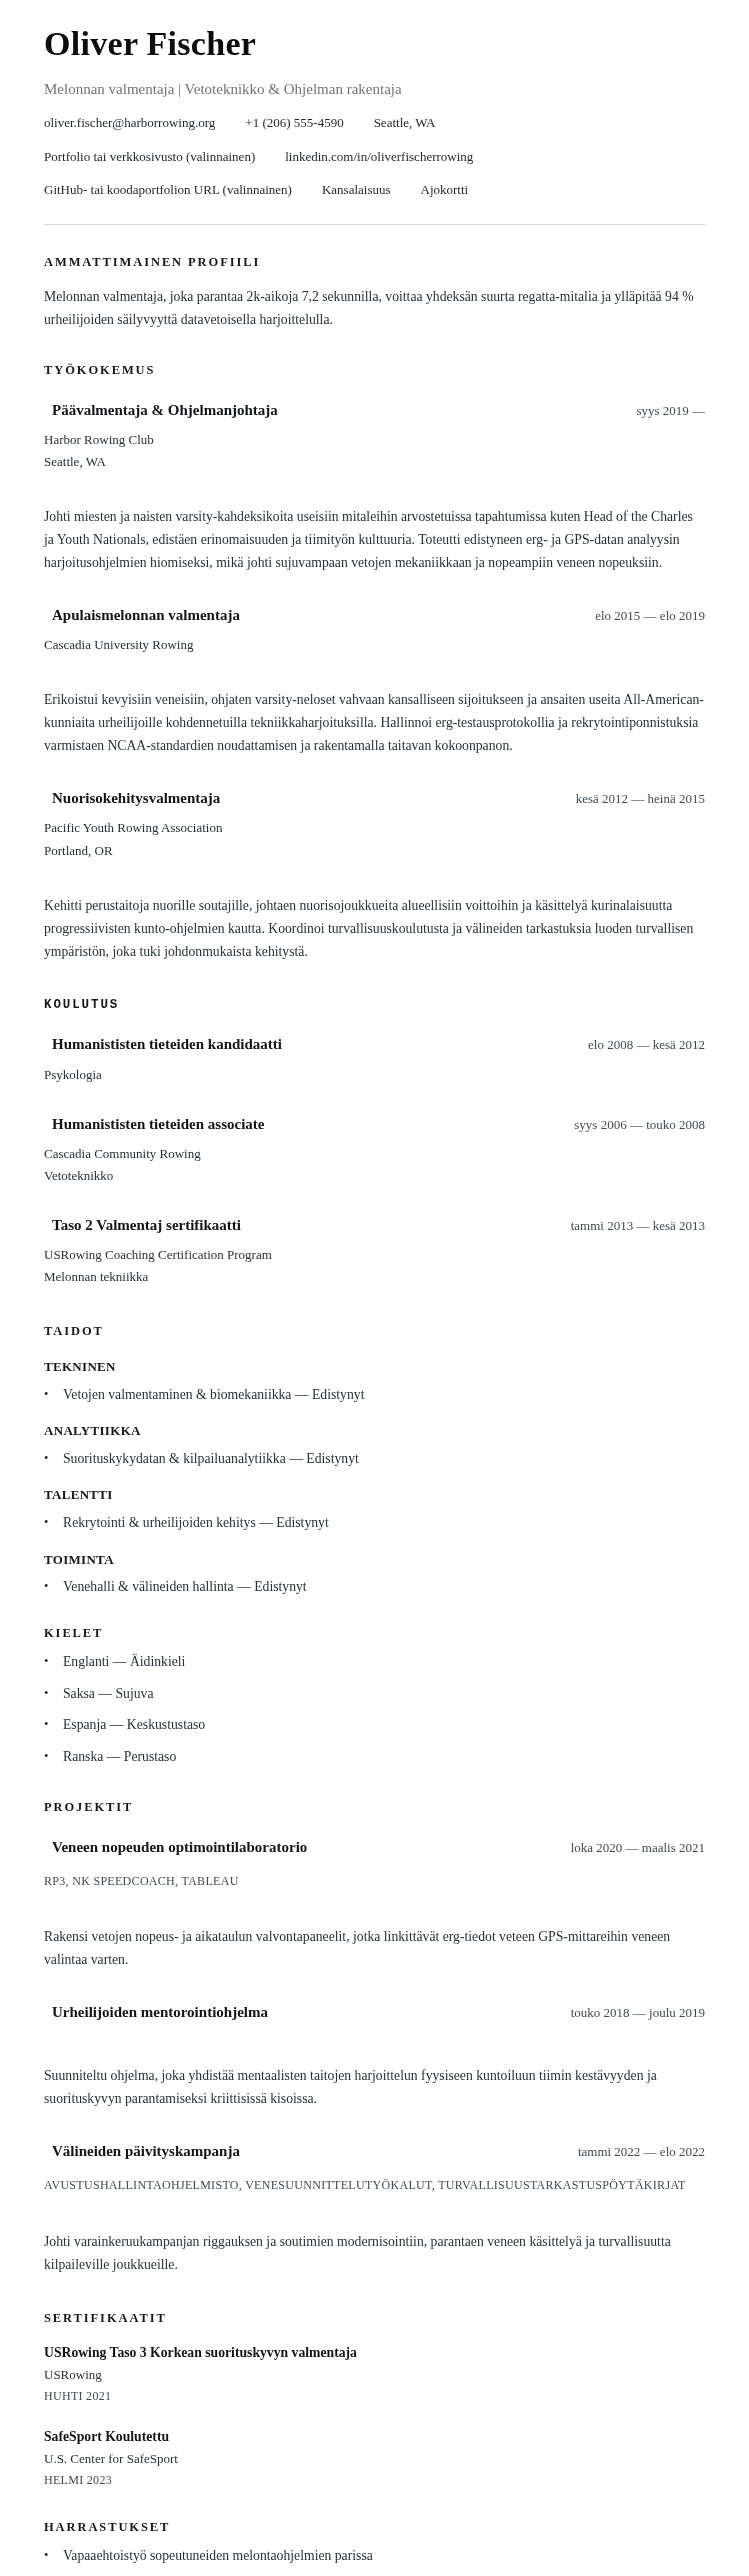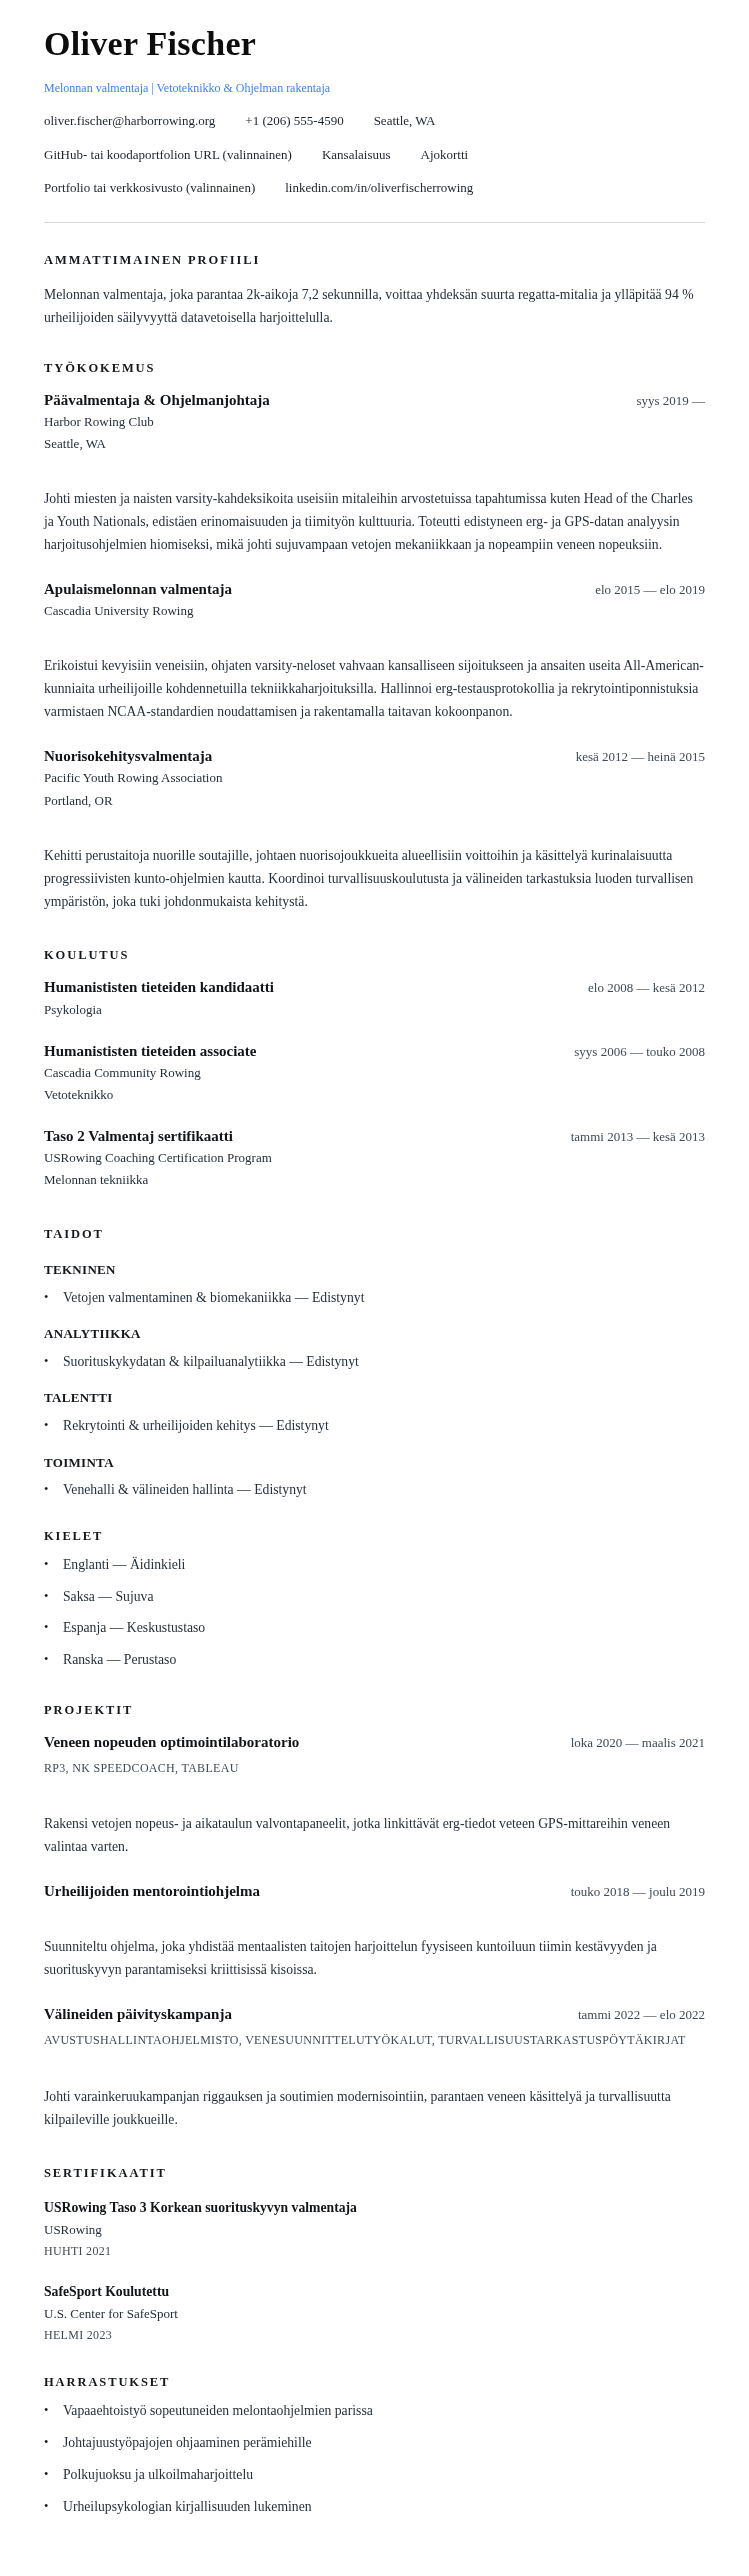--- a/index.html
+++ b/index.html
@@ -16,22 +16,22 @@
   .name {
     margin: 0;
     font-size: 34px;
     line-height: 1.12;
     font-weight: bold;
     color: #0d0d0d;
     letter-spacing: 0.3px;
   }
   .headline {
     margin-top: 17.5px;
-    font-size: 12px;
-    color: #3b82f6;
+    font-size: 15px;
+    color: #737373;
   }
   .contact-row {
     display: flex;
     gap: 30px;
     margin-top: 17.5px;
     font-size: 13px;
     color: #1d242b;
     flex-wrap: wrap;
   }
   .divider {
@@ -43,21 +43,21 @@
   
   .sec-title {
     margin: 0;
     font-size: 12.5px;
     font-weight: bold;
     letter-spacing: 1.9px;
     color: #15181b;
   }
   .sec-profile   .sec-title { margin-top: 30px; }
   .sec-exp       .sec-title { margin-top: 32px; }
-  .sec-edu       .sec-title { margin-top: 35px; }
+  .sec-edu       .sec-title { margin-top: 35px; font-family: Liberation Mono, monospace; }
   .sec-skills    .sec-title { margin-top: 39px; }
   .sec-lang      .sec-title { margin-top: 27.5px; }
   .sec-projects  .sec-title { margin-top: 32px; }
   .sec-certs     .sec-title { margin-top: 35px; }
   .sec-hobbies   .sec-title { margin-top: 32px; }
 
   .profile-text {
     margin: 15px 0 0 0;
     font-size: 13.7px;
     line-height: 1.68;
@@ -66,21 +66,21 @@
 
   
   .entry { margin-top: 25px; }
   .entry.first { margin-top: 16px; }
   .entry-head {
     display: flex;
     justify-content: space-between;
     align-items: baseline;
   }
   .entry-title {
-    margin: 0;
+    margin: 8px;
     font-size: 15px;
     font-weight: bold;
     color: #121518;
   }
   .entry-date {
     font-size: 13px;
     color: #3f4a55;
     white-space: nowrap;
     margin-left: 15px;
   }
@@ -149,27 +149,27 @@
   <header>
     <h1 class="name">Oliver Fischer</h1>
     <div class="headline">Melonnan valmentaja | Vetoteknikko &amp; Ohjelman rakentaja</div>
 
     <div class="contact-row">
       <span>oliver.fischer@harborrowing.org</span>
       <span>+1 (206) 555-4590</span>
       <span>Seattle, WA</span>
     </div>
     <div class="contact-row">
+      <span>Portfolio tai verkkosivusto (valinnainen)</span>
+      <span>linkedin.com/in/oliverfischerrowing</span>
+    </div>
+    <div class="contact-row">
       <span>GitHub- tai koodaportfolion URL (valinnainen)</span>
       <span>Kansalaisuus</span>
       <span>Ajokortti</span>
-    </div>
-    <div class="contact-row">
-      <span>Portfolio tai verkkosivusto (valinnainen)</span>
-      <span>linkedin.com/in/oliverfischerrowing</span>
     </div>
   </header>
 
   <hr class="divider">
 
   <section class="sec-profile">
     <h2 class="sec-title">AMMATTIMAINEN PROFIILI</h2>
     <p class="profile-text">Melonnan valmentaja, joka parantaa 2k-aikoja 7,2 sekunnilla, voittaa yhdeksän suurta regatta-mitalia ja ylläpitää 94 % urheilijoiden säilyvyyttä datavetoisella harjoittelulla.</p>
   </section>
 

